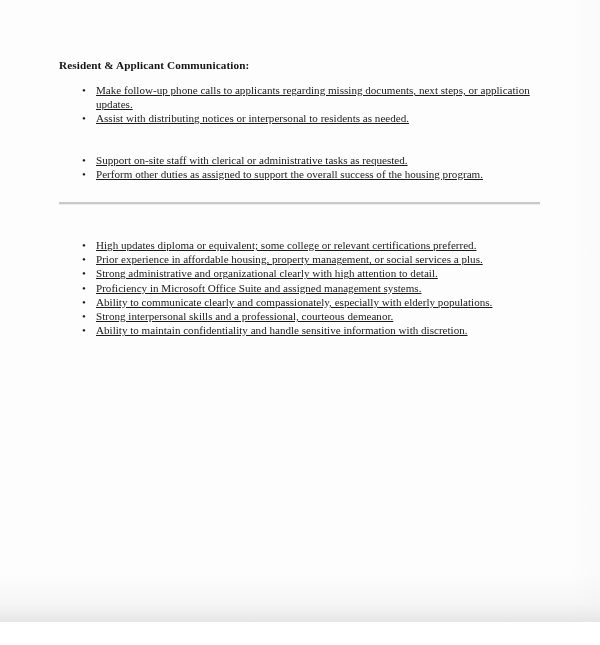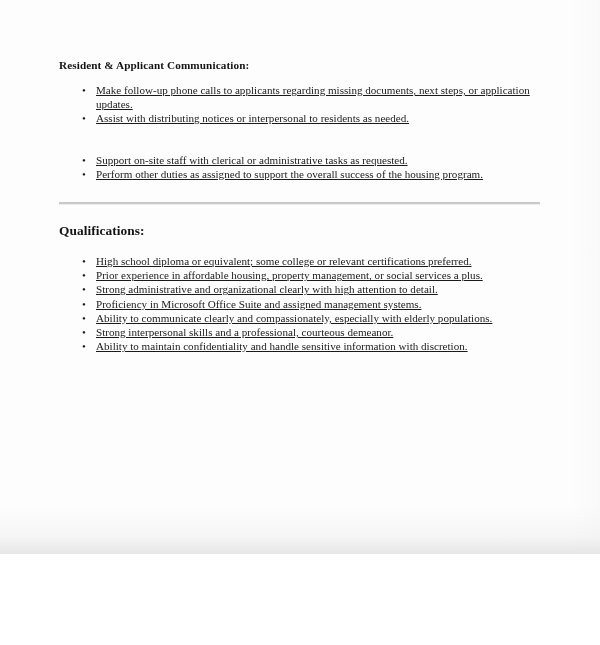--- a/index.html
+++ b/index.html
@@ -13,21 +13,21 @@
     background: #ffffff;
     font-family: "Liberation Serif", "DejaVu Serif", serif;
     color: #000000;
     overflow: hidden;
   }
 
   
   .page {
     position: relative;
     width: 600px;
-    height: 554px;
+    height: 622px;
     background: #fdfdfd;
     box-sizing: border-box;
     padding: 0;
   }
 
   
   .page-bottom-shade {
     position: absolute;
     left: 0;
     right: 0;
@@ -146,28 +146,27 @@
       <li>
         <span class="bullet-marker">•</span>
         <span class="bullet-text">Perform other duties as assigned to support the overall success of the housing program.</span>
       </li>
     </ul>
 
     <div style="height:21px;"></div>
     <hr class="divider">
 
     <div style="height:18px;"></div>
-    <h2 class="section-heading major">Qualifications:</h2>
 
     <div style="height:15px;"></div>
 
     <ul class="bullets">
       <li>
         <span class="bullet-marker">•</span>
-        <span class="bullet-text">High school diploma or equivalent; some college or relevant certifications preferred.</span>
+        <span class="bullet-text">High updates diploma or equivalent; some college or relevant certifications preferred.</span>
       </li>
       <li>
         <span class="bullet-marker">•</span>
         <span class="bullet-text">Prior experience in affordable housing, property management, or social services a plus.</span>
       </li>
       <li>
         <span class="bullet-marker">•</span>
         <span class="bullet-text">Strong administrative and organizational clearly with high attention to detail.</span>
       </li>
       <li>

